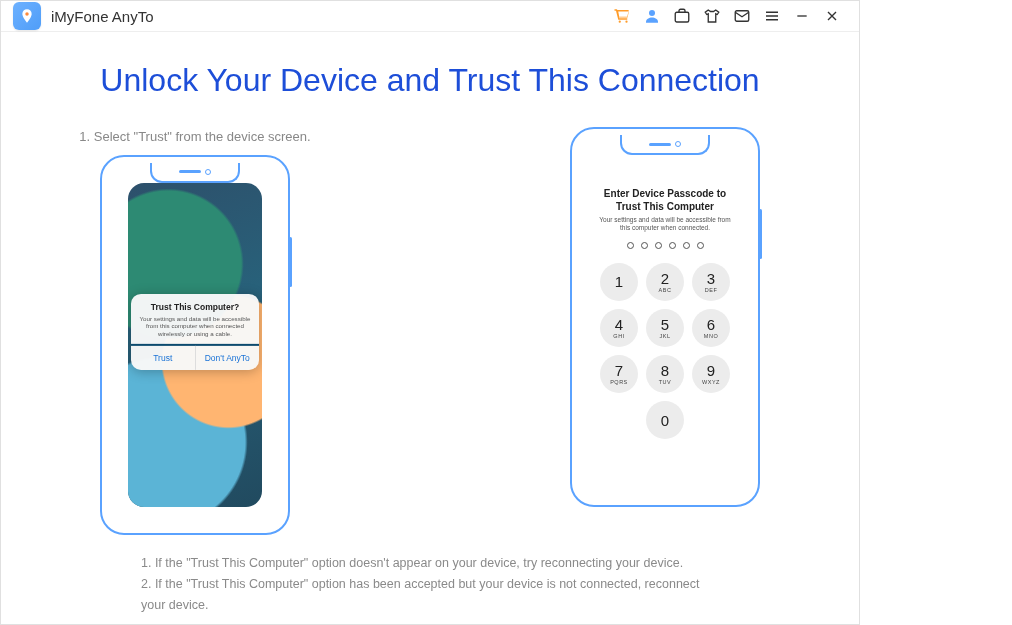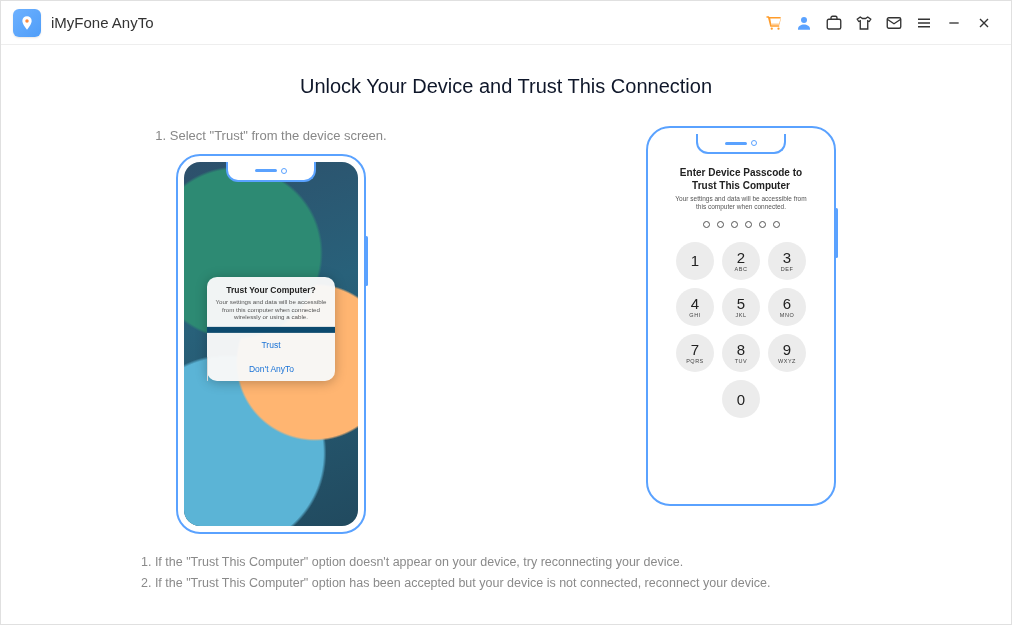--- a/index.html
+++ b/index.html
@@ -1,60 +1,60 @@
 <!DOCTYPE html>
 <html><head>
 <meta charset="utf-8">
 <style>
 * { margin: 0; padding: 0; box-sizing: border-box; }
 body { width: 1012px; height: 625px; font-family: -apple-system, "Segoe UI", Arial, sans-serif; background: #fff; overflow: hidden; }
 
-.window { width: 1012px; height: 625px; border: 1px solid #e0e0e0; display: flex; flex-direction: column; }
+.window { width: 860px; height: 625px; border: 1px solid #e0e0e0; display: flex; flex-direction: column; }
 
 
 .titlebar { height: 44px; display: flex; align-items: center; padding: 0 12px; border-bottom: 1px solid #eee; }
 .logo-box { width: 28px; height: 28px; border-radius: 6px; background: linear-gradient(135deg,#6db1ff,#4f9df8); display:flex; align-items:center; justify-content:center; margin-right: 10px; box-shadow: 0 1px 2px rgba(0,0,0,.1);}
 .app-title { font-size: 15px; color: #333; font-weight: 500; }
 .titlebar-spacer { flex: 1; }
 .tb-btn { width: 30px; height: 30px; display:flex; align-items:center; justify-content:center; cursor:pointer; border-radius:4px; }
 .tb-cart { color: #ff9c2a; }
 .tb-user { color: #5aa2ff; }
 .tb-dark { color: #333; }
 
 
 .content { flex:1; padding: 30px 40px 18px; }
-.main-title { text-align:center; font-size: 20px; color:#0f172a; font-weight:500; margin-bottom: 28px; }
+.main-title { text-align:center; font-size: 32px; color:#1d4ed8; font-weight:500; margin-bottom: 28px; }
 
 .steps-row { display:flex; justify-content:center; gap: 170px; }
 .step-col { width: 300px; display:flex; flex-direction:column; align-items:center; }
 .step-caption { font-size: 13px; color:#888; text-align:center; line-height:1.5; margin-bottom: 8px; max-width: 260px; }
 
 
-.phone { width: 190px; height: 380px; border: 2px solid #5aa2ff; border-radius: 24px; position:relative; background:#fff; padding: 6px; }
+.phone { width: 190px; height: 380px; border: 2px solid #5aa2ff; border-radius: 24px; position:relative; background:#fff; padding: 26px; }
 .phone::before, .phone::after { content:""; position:absolute; background:#5aa2ff; border-radius:3px; }
 .phone::before { right:-4px; top:80px; width:3px; height:50px; } 
 .notch { position:absolute; top:6px; left:50%; transform:translateX(-50%); width:90px; height:20px; background:#fff; border:2px solid #5aa2ff; border-top:none; border-radius: 0 0 12px 12px; z-index:3; display:flex; align-items:center; justify-content:center; gap:4px;}
 .notch-bar { width:22px; height:3px; background:#5aa2ff; border-radius:2px;}
 .notch-dot { width:6px; height:6px; border:1.5px solid #5aa2ff; border-radius:50%;}
 .screen { width:100%; height:100%; border-radius: 16px; overflow:hidden; position:relative; }
 
 
 .wallpaper { width:100%; height:100%; background:
   radial-gradient(circle at 30% 25%, #2d8a73 0 28%, transparent 29%),
   radial-gradient(circle at 75% 55%, #ffb571 0 32%, transparent 33%),
   radial-gradient(circle at 25% 80%, #5bb4d6 0 30%, transparent 31%),
   linear-gradient(160deg,#2d506b 0%, #28617a 40%, #214a5f 100%);
 }
 
 
 .trust-dialog { position:absolute; left:50%; top:46%; transform:translate(-50%,-50%); width: 128px; background: rgba(248,248,248,.97); border-radius:10px; box-shadow:0 2px 12px rgba(0,0,0,.25); font-size:8px; text-align:center; }
 .trust-dialog .td-body { padding: 8px 6px 6px; }
 .trust-dialog .td-title { font-weight:600; color:#222; margin-bottom:3px; font-size:8.5px;}
 .trust-dialog .td-text { color:#555; font-size:6.2px; line-height:1.25; }
-.trust-dialog .td-actions { display:flex; border-top:6px solid #0c4a6e;flex-direction:column; }
+.trust-dialog .td-actions { display:flex; border-top:2px solid #0c4a6e; }
 .trust-dialog .td-btn { flex:1; padding:7px 0; font-size:8.5px; color:#1972d6; cursor:pointer; }
 .trust-dialog .td-btn + .td-btn { border-left:1px solid #ddd; }
 
 
 .passcode-screen { width:100%; height:100%; background:#fff; padding-top: 32px; display:flex; flex-direction:column; align-items:center; }
 .pc-title { font-size:10px; font-weight:600; color:#222; text-align:center; max-width:140px; line-height:1.3; }
 .pc-sub { font-size:6.5px; color:#555; text-align:center; max-width:140px; line-height:1.25; margin-top:3px;}
 .pc-dots { display:flex; gap:7px; margin:10px 0 14px; }
 .pc-dots span { width:7px; height:7px; border:1px solid #555; border-radius:50%; }
 .keypad { display:grid; grid-template-columns: repeat(3, 38px); grid-auto-rows:38px; gap:8px; }
@@ -135,21 +135,21 @@
         <div class="step-caption">1. Select "Trust" from the device screen.</div>
         <div class="phone">
           <div class="notch">
               <span class="notch-bar"></span>
               <span class="notch-dot"></span>
             </div>
           <div class="screen">
             <div class="wallpaper"></div>
             <div class="trust-dialog">
               <div class="td-body">
-                <div class="td-title">Trust Your Computer?</div>
+                <div class="td-title">Trust This Computer?</div>
                 <div class="td-text">Your settings and data will be accessible from this computer when connected wirelessly or using a cable.</div>
               </div>
               <div class="td-actions">
                 <div class="td-btn">Trust</div>
                 <div class="td-btn">Don't AnyTo</div>
               </div>
             </div>
           </div>
         </div>
       </div>

